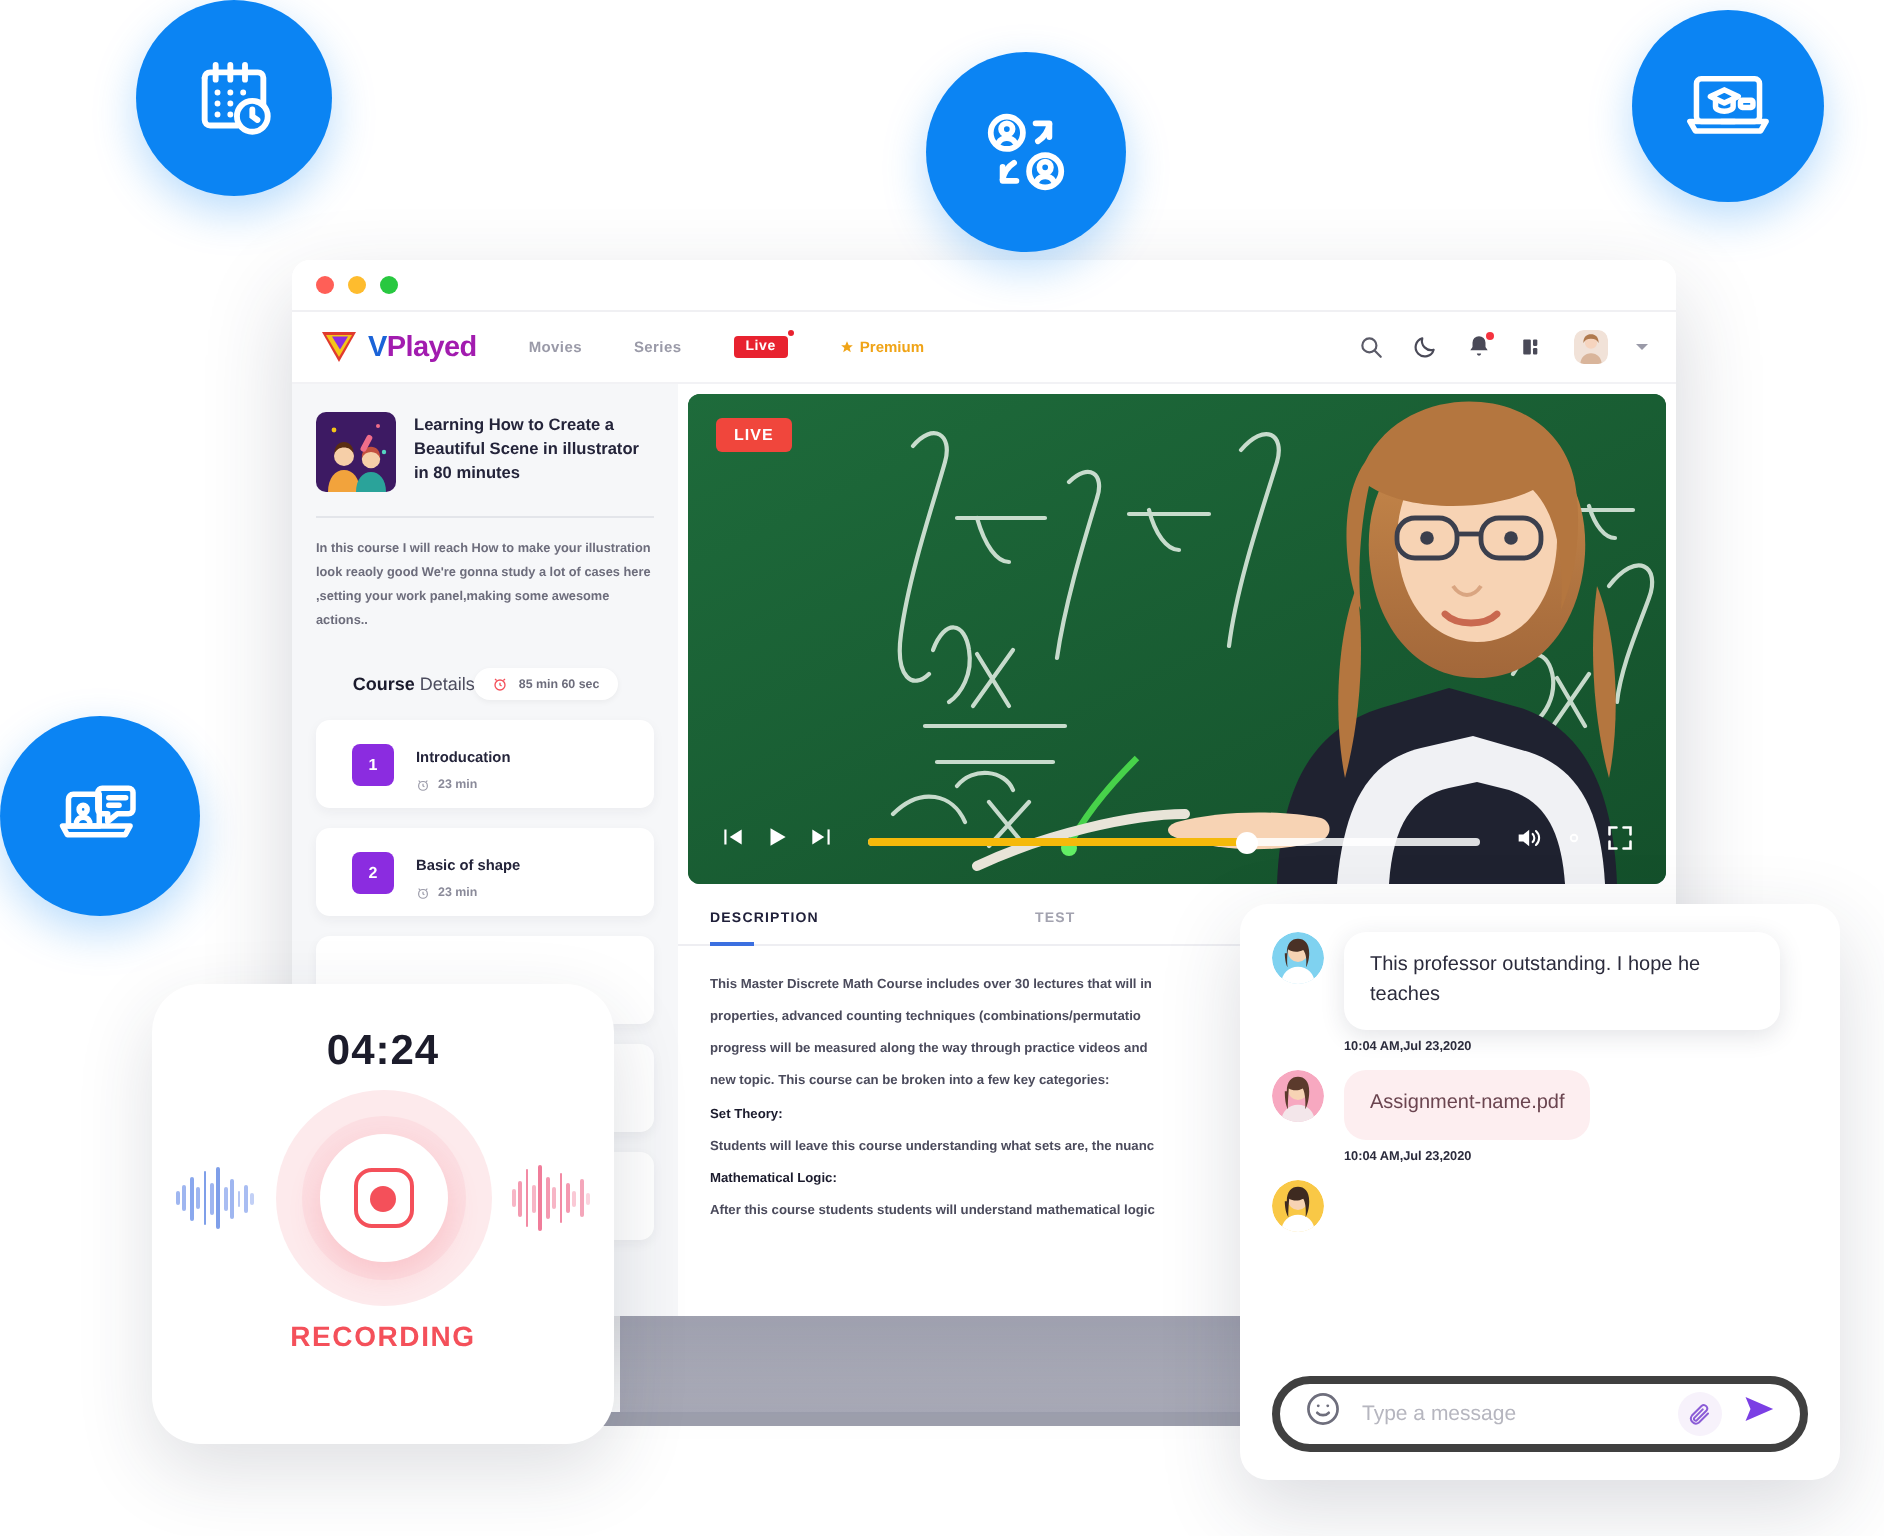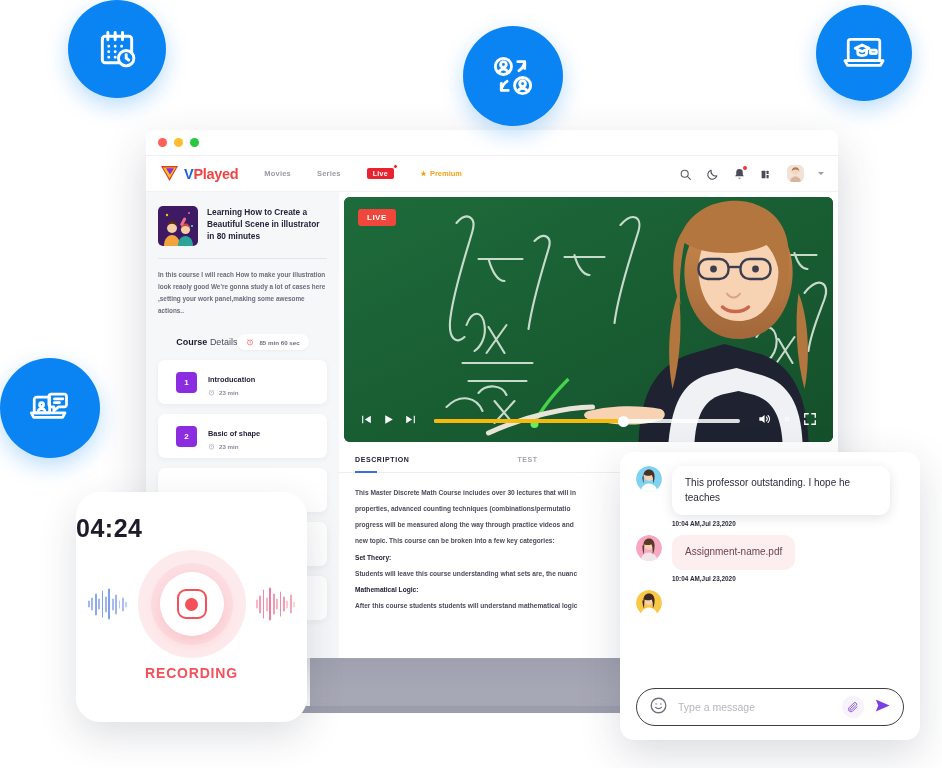--- a/index.html
+++ b/index.html
@@ -36,21 +36,21 @@
   .dot { width: 9px; height: 9px; border-radius: 50%; }
   .dot.r { background: #ff5f57; } .dot.y { background: #febc2e; } .dot.g { background: #28c840; }
 
   
   #navbar { height: 36px; background:#fff; display:flex; align-items:center; padding: 0 14px 0 14px;
             border-bottom: 1px solid #f2f2f5; }
   #logo { display:flex; align-items:center; gap:5px; margin-right: 26px; }
   .logo-mark { width: 19px; height: 17px; position: relative; }
   .logo-text { font-size: 14.5px; font-weight: 700; letter-spacing: -.3px; }
   .logo-text .v { color:#1a63d8; }
-  .logo-text .rest { color:#ef4444; font-weight:600; }
+  .logo-text .rest { color:#a21caf; font-weight:600; }
   .nav-link { font-size: 7.5px; color:#9a9aa8; margin-right: 26px; font-weight:600; letter-spacing:.2px;text-align:center;}
   .live-pill { position: relative; background:#e8222f; color:#fff; font-size:7px; font-weight:700;
                padding: 2px 6px; border-radius:2px; margin-right: 26px; letter-spacing:.3px; }
   .live-pill .blip { position:absolute; right:-4px; top:-4px; width:5px; height:5px; border-radius:50%;
                      background:#e8222f; border:1.5px solid #fff; }
   .premium { font-size:7.5px; color:#f0a417; font-weight:700; display:flex; align-items:center; gap:3px; }
   .nav-right { margin-left:auto; display:flex; align-items:center; gap:14px; }
   .nav-ico { width:13px; height:13px; color:#5b5b68; position:relative; display:block; }
   .badge-dot { position:absolute; right:-1px; top:-1px; width:4px; height:4px; border-radius:50%; background:#f5333f; }
   .avatar-nav { width:17px; height:17px; border-radius:5px; overflow:hidden; }
@@ -114,30 +114,30 @@
   #chat { position:absolute; left:620px; top:452px; width:300px; height:288px; background:#fff;
           border-radius:14px; box-shadow:0 14px 40px rgba(40,45,70,.17); z-index:8; padding:14px 16px; }
   .msg { display:flex; gap:10px; align-items:flex-start; }
   .cav { width:26px; height:26px; border-radius:50%; flex:0 0 26px; overflow:hidden; }
   .bubble { border-radius:11px; padding:10px 13px; font-size:10px; line-height:1.45; color:#2b2b3c;
             max-width:218px; }
   .bubble.white { background:#fff; box-shadow:0 3px 12px rgba(40,45,70,.13); }
   .bubble.pink { background:#fdeef0; color:#6b4550; font-size:10px; }
   .bubble.mint { background:#c9f5e6; color:#2e6b5c; }
   .stamp { font-size:6.4px; color:#2b2b3c; font-weight:700; margin:5px 0 8px 36px; }
-  #composer { position:absolute; left:16px; right:16px; bottom:14px; height:38px; border:1px solid #404040;
+  #composer { position:absolute; left:16px; right:16px; bottom:14px; height:38px; border:4px solid #404040;
               border-radius:19px; display:flex; align-items:center; padding:0 12px; gap:10px; background:#fff; }
   #composer input { flex:1; border:0; outline:0; font-size:10.5px; color:#3a3a48; font-family:inherit; background:transparent; }
   #composer input::placeholder { color:#b6b6bf; }
   .clip { width:22px; height:22px; border-radius:50%; background:#f7f2fb; display:flex; align-items:center; justify-content:center; }
 
   
   #record { position:absolute; left:76px; top:492px; width:231px; height:230px; background:#fff;
             border-radius:24px; box-shadow:0 14px 38px rgba(40,45,70,.15); z-index:9; overflow:hidden; }
-  #rec-time { text-align:left; font-size:25px; font-weight:700; color:#1c1c2b; margin-top:22px; letter-spacing:.5px; }
+  #rec-time { text-align:center; font-size:21px; font-weight:700; color:#1c1c2b; margin-top:22px; letter-spacing:.5px; }
   #rec-mid { position:relative; height:110px; margin-top:6px; }
   .halo { position:absolute; left:50%; top:50%; transform:translate(-50%,-50%); border-radius:50%; }
   .halo.h1 { width:108px; height:108px; background:#fdeaec; }
   .halo.h2 { width:82px; height:82px; background:#fcdfe3; }
   .halo.h3 { width:64px; height:64px; background:#fff; box-shadow:0 6px 16px rgba(244,80,90,.18); }
   .recbtn { position:absolute; left:50%; top:50%; transform:translate(-50%,-50%); width:30px; height:30px;
             border:2.2px solid #f4505a; border-radius:9px; display:flex; align-items:center; justify-content:center; }
   .recbtn i { width:13px; height:13px; border-radius:50%; background:#f4505a; display:block; }
   .wave { position:absolute; top:50%; transform:translateY(-50%); display:flex; align-items:center; gap:1.6px; }
   .wave.left { left:12px; } .wave.right { right:12px; }

